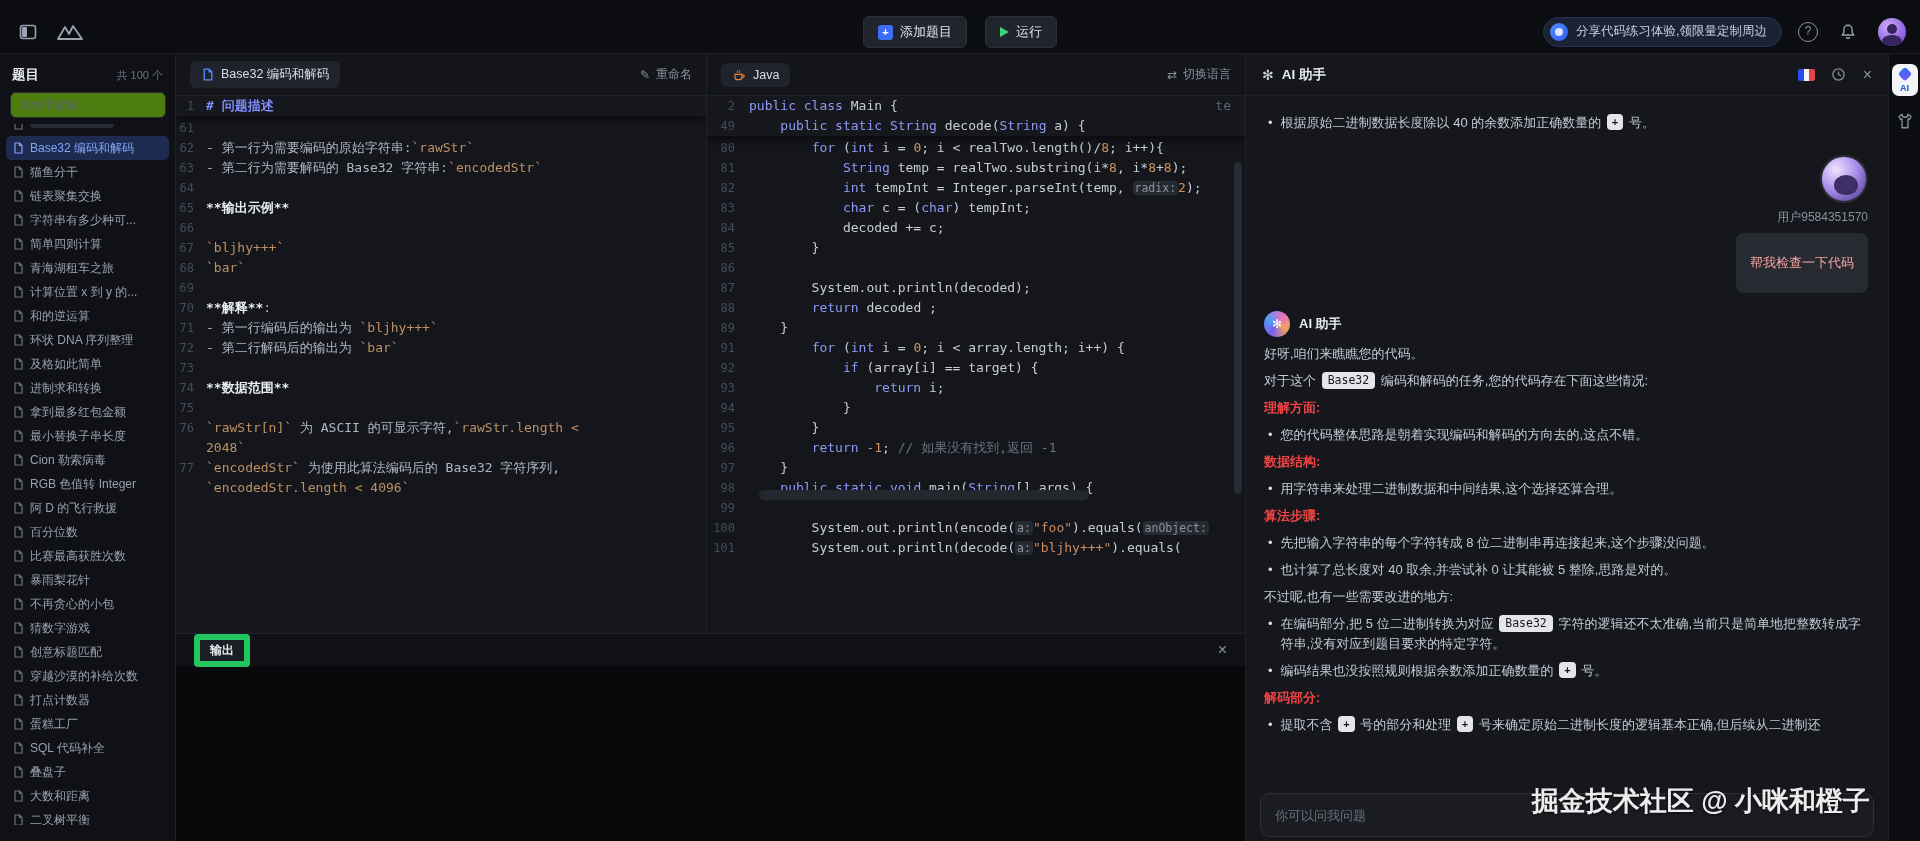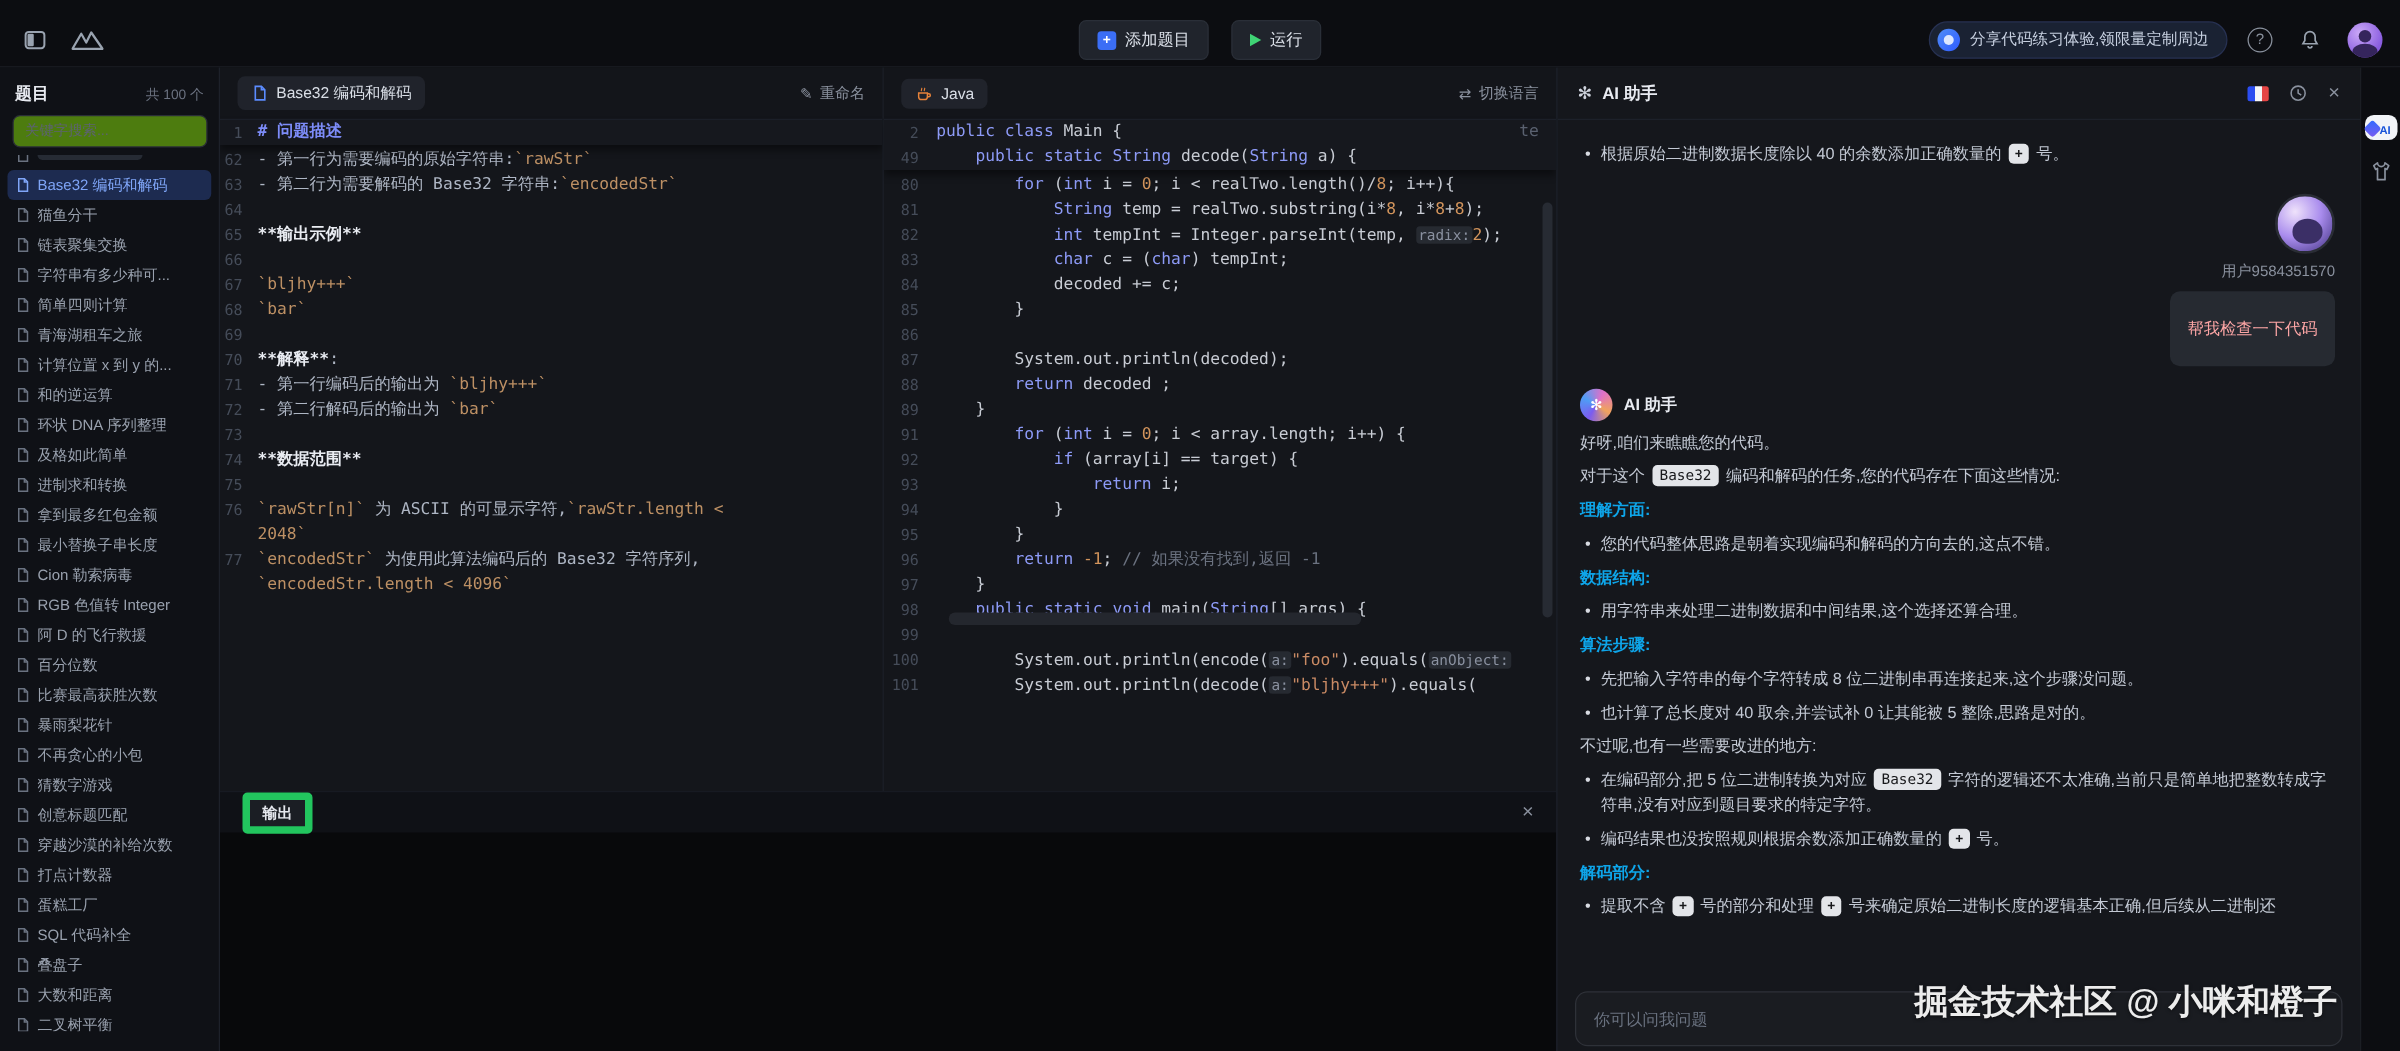--- a/index.html
+++ b/index.html
@@ -75,42 +75,42 @@
 
   
   .ai-panel { position:absolute; left:1245px; top:54px; width:643px; bottom:0; background:#15171c; border-left:1px solid #1d212a; overflow:hidden; }
   .ai-head { height:42px; display:flex; align-items:center; padding:0 16px; border-bottom:1px solid #1d212a; }
   .ai-head-title { display:flex; align-items:center; gap:8px; color:#e8ebf1; font-size:13.5px; font-weight:bold; }
   .spark { color:#cfd4de; font-size:14px; }
   .ai-head-icons { margin-left:auto; display:flex; align-items:center; gap:14px; }
   .flag-ico { width:17px; height:12px; border-radius:2px; background:linear-gradient(90deg,#2b4df0 33%,#f5f6f8 33% 66%,#e54545 66%); cursor:pointer; }
   .ai-messages { position:absolute; left:0; right:0; top:42px; bottom:52px; padding:10px 18px 0 18px; overflow:hidden; color:#c3c9d4; font-size:13px; line-height:20px; }
   .msg-p { margin:7px 0; }
-  .msg-bold { color:#0ea5e9; font-weight:bold; }
+  .msg-bold { color:#ef4444; font-weight:bold; }
   .msg-bullet { display:flex; gap:8px; margin:7px 0 7px 4px; }
   .msg-bullet .dot { color:#d8dbe2; }
   .bullet-body { flex:1; }
   .chip-badge { display:inline-block; background:#e3e5e9; color:#17181b; border-radius:4px; padding:0 5px; font-size:11px; font-weight:bold; line-height:16px; vertical-align:1px; margin:0 2px; }
   .chip-code { display:inline-block; background:#e3e5e9; color:#17181b; border-radius:4px; padding:0 6px; font-size:11.5px; font-weight:normal; line-height:17px; vertical-align:1px; margin:0 2px; font-family:"DejaVu Sans Mono",monospace; }
   .user-block { display:flex; flex-direction:column; align-items:flex-end; margin:22px 2px 6px 0; }
   .user-avatar { width:48px; height:48px; border-radius:50%; background:radial-gradient(circle at 32% 28%, #efe2fb, #a98ced 48%, #5d4a9e 85%); border:2px solid #2a2d35; position:relative; overflow:hidden; }
   .user-avatar::after { content:""; position:absolute; left:12px; top:18px; width:24px; height:20px; border-radius:50% 50% 45% 45%; background:#3b2f66; }
   .user-name { color:#8a919e; font-size:12px; margin:4px 0 6px 0; }
   .user-bubble { background:#262a31; border-radius:8px; padding:20px 14px; color:#fca5a5; font-size:13px;margin-left:36px; }
   .ai-label-row { display:flex; align-items:center; gap:9px; margin:18px 0 6px 0; }
   .ai-avatar { width:26px; height:26px; border-radius:50%; background:conic-gradient(from 210deg,#7b5cf0,#4f9df5,#e070c8,#f0a35c,#7b5cf0); display:flex; align-items:center; justify-content:center; color:#fff; font-size:12px; }
   .ai-label-text { color:#e8ebf1; font-size:13px; font-weight:bold; }
   .ai-input-wrap { position:absolute; left:14px; right:14px; bottom:4px; height:44px; background:#1a1c21; border:1px solid #2e3138; border-radius:10px; display:flex; align-items:center; padding:0 14px; }
   .ai-input { flex:1; background:none; border:none; outline:none; color:#c9d0dc; font-size:13px; }
   .ai-input::placeholder { color:#6a7280; }
   .watermark { position:absolute; right:18px; bottom:22px; color:rgba(255,255,255,.92); font-size:27px; font-weight:bold; text-shadow:0 1px 3px rgba(0,0,0,.6); pointer-events:none; z-index:5; white-space:nowrap; }
 
   
   .right-strip { position:absolute; left:1888px; top:54px; width:32px; bottom:0; background:#0c0d11; border-left:1px solid #1b1e24; display:flex; flex-direction:column; align-items:center; padding-top:10px; gap:16px; }
-  .ai-fab { width:26px; border-radius:7px; background:#f2f4f8; display:flex; flex-direction:row; align-items:center; padding:4px 0 3px 0; cursor:pointer; border:none;margin-top:28px; }
+  .ai-fab { width:26px; border-radius:7px; background:#f2f4f8; display:flex; flex-direction:column; align-items:center; padding:4px 0 3px 0; cursor:pointer; border:none; }
   .ai-fab .gem { width:12px; height:12px; border-radius:3px; background:linear-gradient(135deg,#2f6bff,#7b5cf0); transform:rotate(45deg) scale(.85); }
   .ai-fab .ai-txt { color:#1652d9; font-size:9px; font-weight:bold; margin-top:3px; }
   .shirt-btn { background:none; border:none; color:#8a919e; cursor:pointer; display:flex; }
 </style>
 </head>
 <body>
 
 <div class="app">
 
   <header class="topbar">
@@ -449,20 +449,24 @@
     </div>
     <div class="md-body">
       <div class="sticky-zone" id="md-sticky">
           <div class="md-row">
             <span class="ln">1</span>
             <span class="md-content"><span class="md-h"># 问题描述</span></span>
           </div>
         </div>
       <div id="md-lines" style="padding-top:2px;">
           <div class="md-row">
+            <span class="ln">61</span>
+            <span class="md-content"></span>
+          </div>
+          <div class="md-row">
             <span class="ln">62</span>
             <span class="md-content"><span class="md-t">- 第一行为需要编码的原始字符串:</span><span class="md-c">`rawStr`</span></span>
           </div>
           <div class="md-row">
             <span class="ln">63</span>
             <span class="md-content"><span class="md-t">- 第二行为需要解码的 Base32 字符串:</span><span class="md-c">`encodedStr`</span></span>
           </div>
           <div class="md-row">
             <span class="ln">64</span>
             <span class="md-content"></span>

